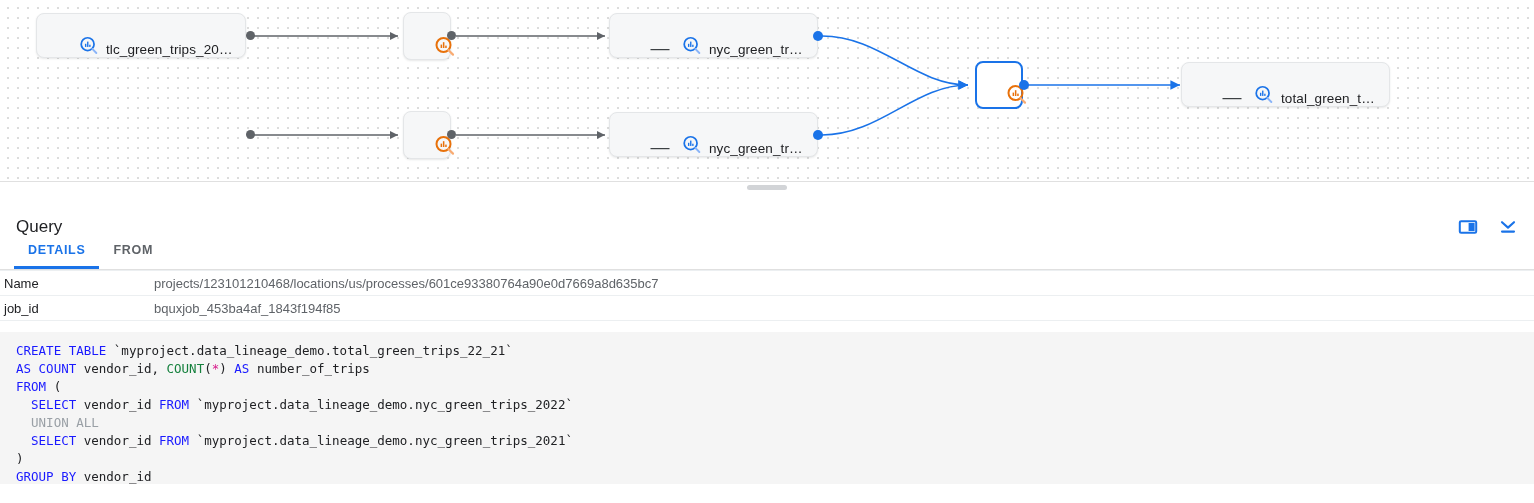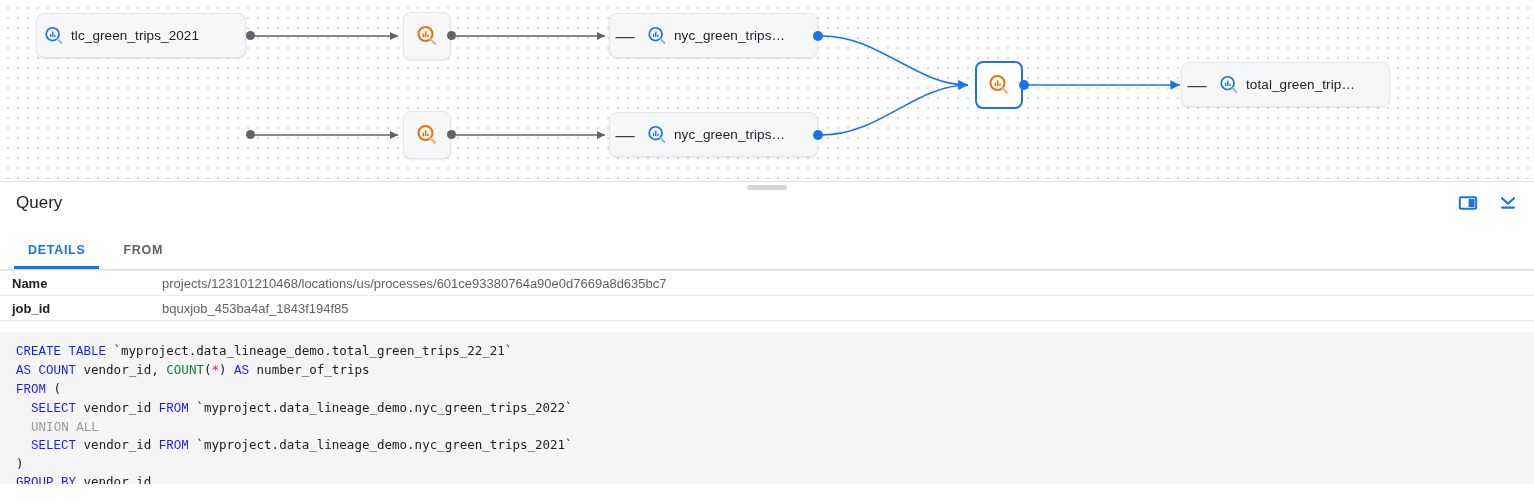--- a/index.html
+++ b/index.html
@@ -16,22 +16,23 @@
     position:relative;width:1534px;height:181px;overflow:hidden;
     background-color:#ffffff;
     background-image:radial-gradient(#dcdcdc 1px, transparent 1.2px);
     background-size:10px 10px;background-position:3px 3px;
   }
   .canvas svg.edges{position:absolute;inset:0;width:1534px;height:181px;pointer-events:none;}
 
   .node{
     position:absolute;box-sizing:border-box;
     background:#f6f7f8;border:1px solid #e4e6e8;border-radius:8px;
-    display:flex;align-items:center;
+    display:flex;align-items:flex-end;
     box-shadow:0 1px 2px rgba(60,64,67,.12);
+    padding-left:35px;
   }
   .node.tbl{height:45px;}
   .node .dash{
     width:30px;display:flex;align-items:center;justify-content:center;
     color:#3c4043;font-size:19px;line-height:1;flex:0 0 auto;cursor:pointer;
   }
   .node .ico{width:34px;flex:0 0 auto;display:flex;align-items:center;justify-content:center;}
   .node .nlabel{
     font-size:13.5px;color:#202124;white-space:nowrap;overflow:hidden;
     text-overflow:ellipsis;padding-right:12px;letter-spacing:.1px;
@@ -47,53 +48,53 @@
   
   .panel{position:relative;width:1534px;background:#fff;}
   .splitter{
     position:relative;height:11px;border-top:1px solid #e0e0e0;background:#fff;
   }
   .splitter .grip{
     position:absolute;left:50%;transform:translateX(-50%);top:3px;
     width:40px;height:5px;border-radius:3px;background:#d2d4d7;cursor:row-resize;
   }
   .phead{
-    height:44px;display:flex;align-items:flex-start;padding:0 16px;justify-content:space-between;
+    height:44px;display:flex;align-items:flex-end;padding:0 16px;justify-content:space-between;
   }
   .ptitle{font-size:17px;color:#202124;font-weight:400;}
   .pacts{display:flex;align-items:center;gap:20px;}
   .iconbtn{display:flex;align-items:center;justify-content:center;cursor:pointer;}
 
   .tabs{
     display:flex;align-items:flex-end;height:32px;border-bottom:1px solid #e0e0e0;
-    padding-left:14px;gap:10px;
+    padding-left:14px;
   }
   .tab{
     font-size:12.5px;letter-spacing:.7px;color:#5f6368;font-weight:600;
     padding:0 14px 9px 14px;cursor:pointer;border-bottom:3px solid transparent;
   }
   .tab.active{color:#1a73e8;border-bottom-color:#1a73e8;}
 
   .kvrow{display:flex;align-items:center;height:24px;border-bottom:1px solid #eceff1;}
-  .kvrow .k{width:150px;padding-left:12px;font-size:13px;font-weight:700;color:#202124;}
+  .kvrow .k{width:150px;padding-left:4px;font-size:13px;font-weight:400;color:#202124;}
   .kvrow .v{font-size:13px;color:#5f6368;white-space:nowrap;overflow:hidden;text-overflow:ellipsis;}
   .kvwrap{padding:0 0 0 0;}
   .kvrow:first-child{border-top:1px solid #eceff1;}
 
   
   .sqlwrap{
     margin-top:11px;background:#f5f5f5;padding:10px 0 6px 0;
     height:152px;box-sizing:border-box;overflow:hidden;
   }
   pre.sql{
     margin:0;padding:0 16px;
     font-family:"DejaVu Sans Mono","Liberation Mono",monospace;
     font-size:12.5px;line-height:18px;color:#202124;white-space:pre;
   }
-  .kw{color:#1a1aff;font-family:Liberation Mono, monospace;}
+  .kw{color:#1a1aff;}
   .fn{color:#15803d;}
   .op{color:#d81b8c;}
   .mut{color:#9aa0a6;}
 </style>
 </head>
 <body>
 
 <div class="app">
 
   <div class="canvas">

